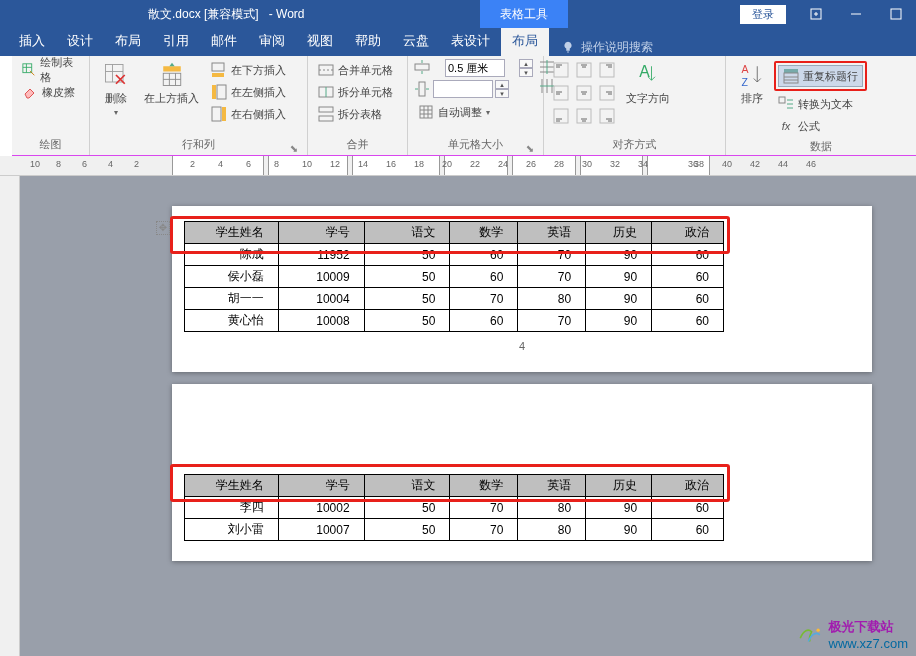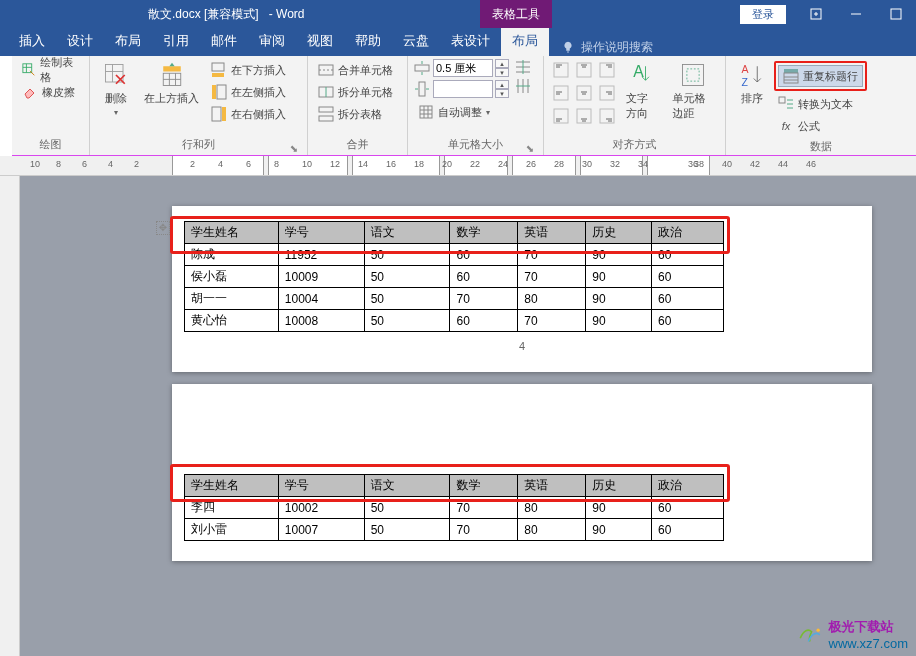--- a/index.html
+++ b/index.html
@@ -1,21 +1,21 @@
 <!DOCTYPE html>
 <html><head>
   <meta charset="utf-8">
   <style>
     * { margin: 0; padding: 0; box-sizing: border-box; font-family: "Microsoft YaHei", sans-serif; }
     body { background: #fff; width: 916px; height: 656px; overflow: hidden; position: relative; }
 
     
     .title-bar { height: 28px; background: #2b579a; display: flex; align-items: center; color: #fff; font-size: 12px; position: relative; }
     .title-text { margin-left: 148px; white-space: nowrap; }
-    .title-center { position: absolute; left: 480px; top: 0; height: 28px; display: flex; align-items: center; padding: 0 12px; background: #701a75; font-size: 12px; }
+    .title-center { position: absolute; left: 480px; top: 0; height: 28px; display: flex; align-items: center; padding: 0 20px; background: #3b82f6; font-size: 12px; }
     .title-right { position: absolute; right: 0; top: 0; display: flex; gap: 0; height: 28px; align-items: center; }
     .login-btn { background: #fff; color: #2b579a; padding: 2px 12px; font-size: 11px; margin-right: 10px; }
     .win-btn { width: 40px; height: 28px; display: flex; align-items: center; justify-content: center; color: #fff; font-size: 14px; }
     .win-btn svg { fill: none; stroke: #fff; stroke-width: 1; }
 
     
     .menu-bar { height: 28px; background: #2b579a; display: flex; align-items: flex-end; padding-left: 8px; }
     .menu-item { color: #fff; padding: 5px 11px 6px; font-size: 13px; cursor: pointer; }
     .menu-item.active { background: #f3f3f3; color: #2b579a; }
     .tell-me { display: flex; align-items: center; color: #c0d0e8; font-size: 12px; padding-left: 12px; }
@@ -51,21 +51,21 @@
     .ruler-num { position: absolute; top: 3px; }
     .ruler-white { position: absolute; top: 0; height: 20px; background: #fff; border-left: 1px solid #999; border-right: 1px solid #999; }
 
     
     .doc-area { background: #999faa; height: 500px; overflow: hidden; position: relative; padding-left: 27px; }
     .vruler { position: absolute; left: 0; top: 0; width: 20px; background: #f0f0f0; height: 500px; border-right: 1px solid #ccc; }
     .page { background: #fff; width: 700px; margin: 0 0 12px 145px; box-shadow: 0 1px 5px rgba(0,0,0,0.35); padding: 15px 12px 20px; position: relative; }
     .page-anchor { position: absolute; left: -16px; top: 15px; width: 14px; height: 14px; border: 1px dotted #888; color: #888; font-size: 10px; text-align: center; line-height: 12px; }
 
     table.doc-table { border-collapse: collapse; width: 540px; font-size: 12px; }
-    table.doc-table th, table.doc-table td { border: 1px solid #000; padding: 2px 6px; text-align: left; height: 19px; }
+    table.doc-table th, table.doc-table td { border: 1px solid #000; padding: 2px 14px; text-align: right; height: 19px; }
     table.doc-table th { background: #bfbfbf; font-weight: normal; }
     .selected-row { background: #bfbfbf; }
 
     .red-box { position: absolute; border: 3px solid #e8201a; border-radius: 3px; pointer-events: none; }
 
     .page-num { text-align: center; font-size: 11px; color: #666; margin-top: 8px; }
 
     
     .watermark { position: absolute; right: 8px; bottom: 5px; display: flex; align-items: center; gap: 6px; }
     .wm-logo { width: 26px; height: 26px; }
@@ -216,21 +216,21 @@
             <span>拆分表格</span>
           </div>
     </div>
       </div>
     <div class="rib-label">合并</div>
   </div>
 
   <div class="rib-group" style="width:136px">
     <div class="rib-content">
         <div class="rib-col" style="gap:3px">
-      <div style="display:flex;align-items:center;gap:3px">
+      <div style="display:flex;gap:15px">
         <svg class="icon16" viewBox="0 0 16 16">
               <rect x="1" y="5" width="14" height="6" fill="none" stroke="#888"></rect>
               <path d="M8 1v3M8 12v3" stroke="#5a8"></path>
             </svg>
         <input class="size-input" value="0.5 厘米" style="">
         <div class="spinner">
               <span>▴</span>
               <span>▾</span>
             </div>
       </div>
@@ -331,27 +331,20 @@
               </svg>
             </div>
         </div>
       </div>
       <div class="rib-btn-lg">
         <svg class="icon32" viewBox="0 0 32 32">
             <text x="6" y="18" font-size="18" fill="#3a6" font-family="serif">A</text>
             <path d="M20 6v16l4-4M20 22l-4-4" stroke="#3a6" fill="none"></path>
           </svg>
         <span>文字方向</span>
-      </div>
-      <div class="rib-btn-lg">
-        <svg class="icon32" viewBox="0 0 32 32">
-            <rect x="4" y="4" width="24" height="24" fill="none" stroke="#888"></rect>
-            <rect x="9" y="9" width="14" height="14" fill="none" stroke="#5a8" stroke-dasharray="2"></rect>
-          </svg>
-        <span>单元格边距</span>
       </div>
     </div>
     <div class="rib-label">对齐方式</div>
   </div>
 
   <div class="rib-group" style="width:190px;border-right:none">
     <div class="rib-content">
       <div class="rib-btn-lg">
         <svg class="icon32" viewBox="0 0 32 32">
             <text x="4" y="14" font-size="12" fill="#d44">A</text>

